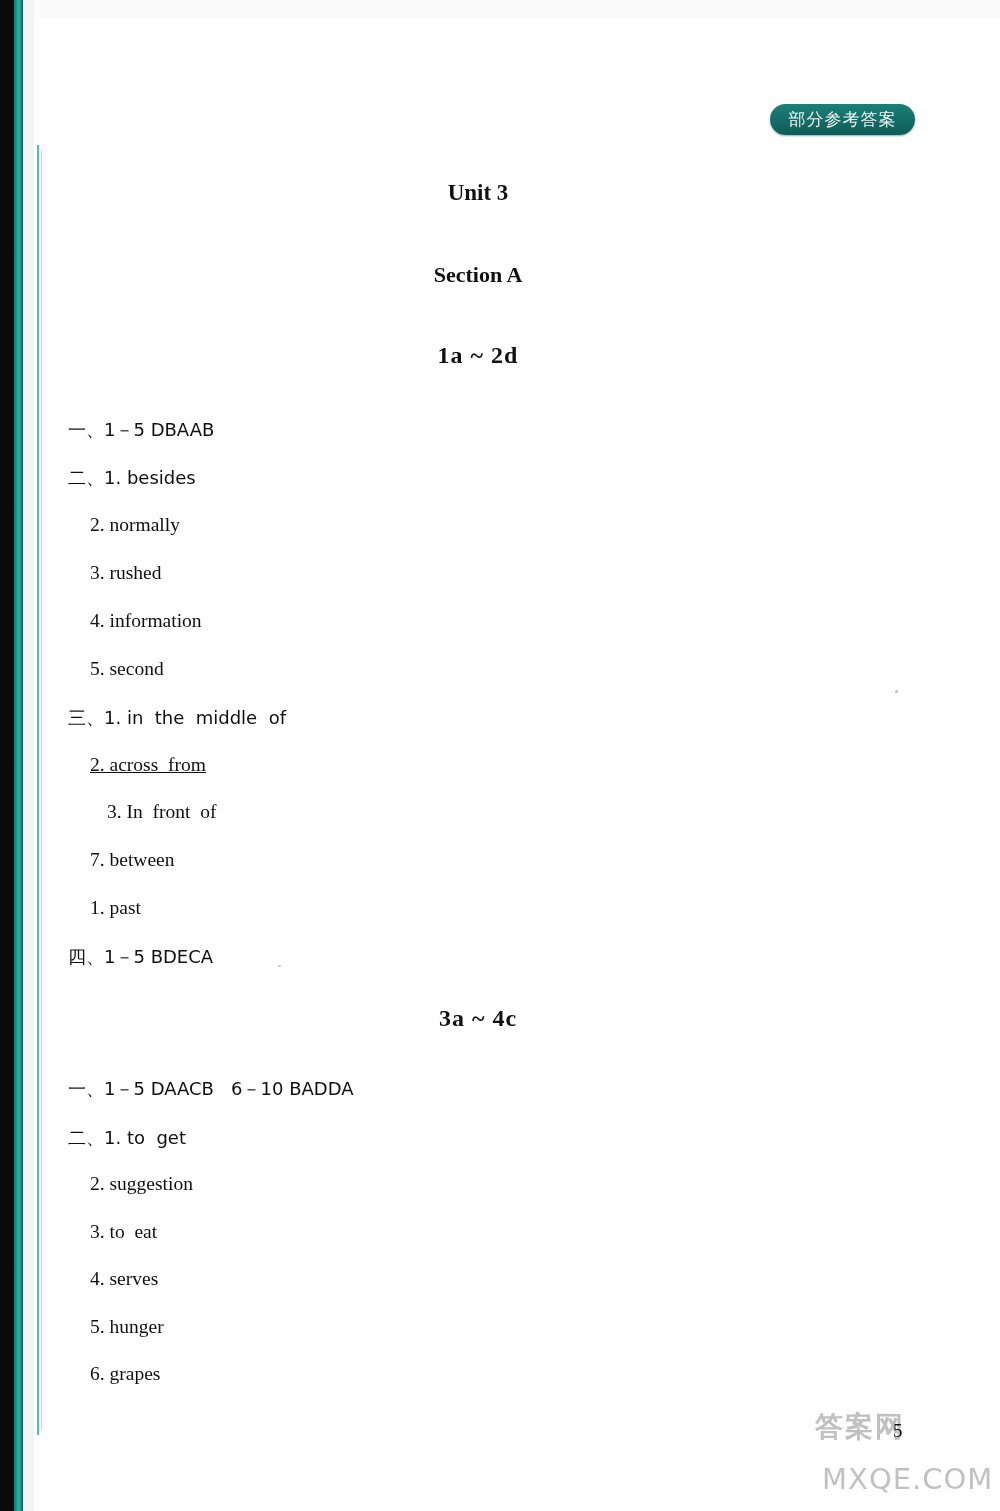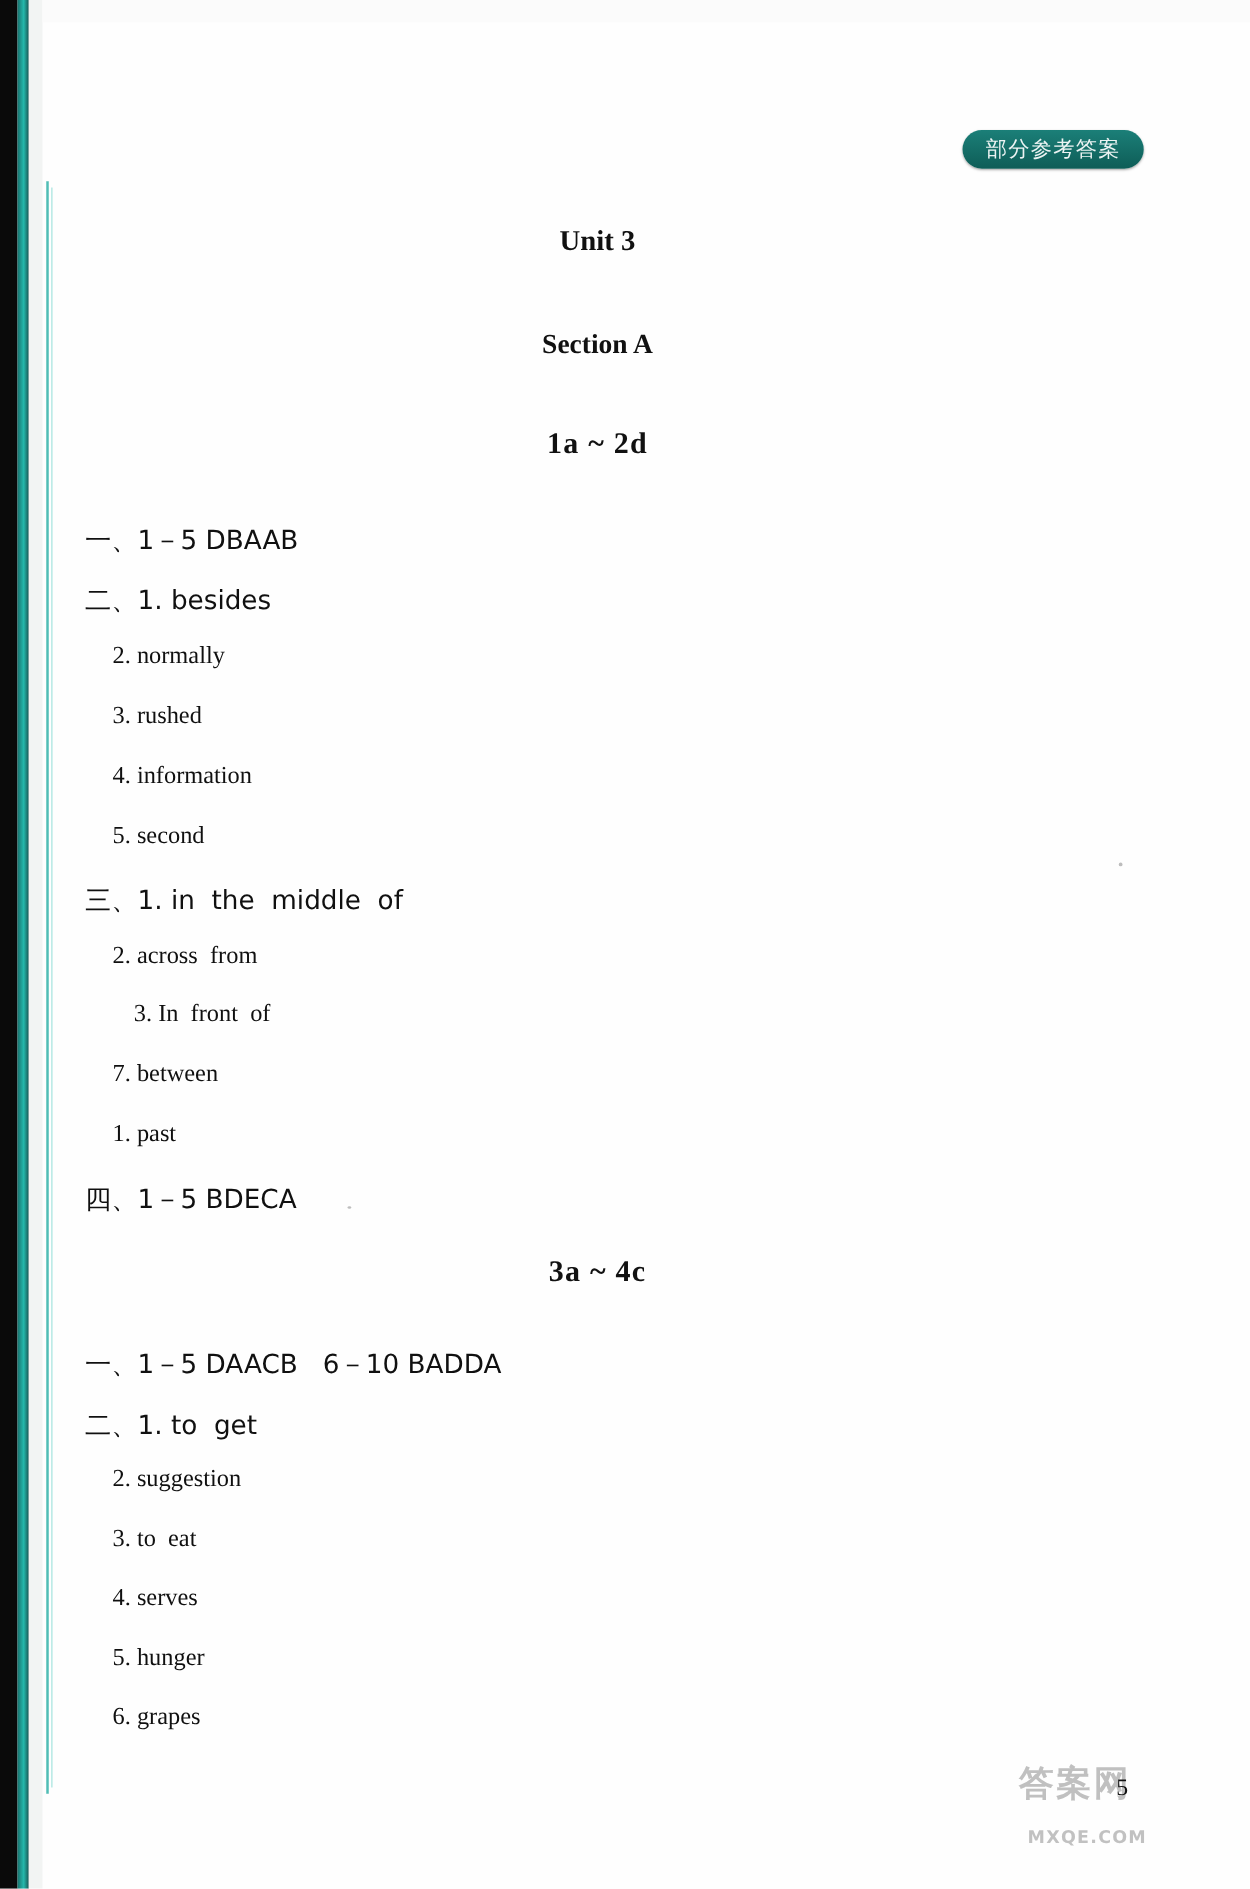--- a/index.html
+++ b/index.html
@@ -70,39 +70,39 @@
   
   .ans{
     position:absolute;
     font-family:"Liberation Serif", serif;
     font-size:19.5px;
     color:#101010;
     white-space:pre;
   }
   .cn{
     font-family:"DejaVu Sans", sans-serif;
-    font-size:21px;
+    font-size:18px;
   }
 
   
   .page-number{
     position:absolute;left:893px;top:1420px;
     font-family:"Liberation Serif", serif;
     font-size:19px;color:#111;
   }
   .wm-cn{
     position:absolute;left:815px;top:1408px;
     font-family:"DejaVu Sans", sans-serif;
     font-size:28px;font-weight:700;
     color:#8e8e8e;opacity:.55;letter-spacing:2px;
   }
   .wm-en{
     position:absolute;left:822px;top:1462px;
     font-family:"DejaVu Sans", sans-serif;
-    font-size:14px;font-weight:700;
+    font-size:29px;font-weight:400;
     color:#9a9a9a;opacity:.6;letter-spacing:1px;
   }
   .speck{position:absolute;background:#bdbdbd;border-radius:50%;}
 </style>
 </head>
 <body>
 
 <div class="page">
 
   <div class="edge-black"></div>
@@ -121,21 +121,21 @@
   <div class="h-unit" id="sub1">1a ~ 2d</div>
   <div class="h-unit" id="sub2">3a ~ 4c</div>
 
   <div class="ans cn" style="left:68px;top:418px;">一、1－5 DBAAB</div>
   <div class="ans cn" style="left:68px;top:466px;">二、1. besides</div>
   <div class="ans" style="left:90px;top:514px;">2. normally</div>
   <div class="ans" style="left:90px;top:562px;">3. rushed</div>
   <div class="ans" style="left:90px;top:610px;">4. information</div>
   <div class="ans" style="left:90px;top:658px;">5. second</div>
   <div class="ans cn" style="left:68px;top:706px;">三、1. in  the  middle  of</div>
-  <div class="ans" style="left:90px;top:754px;">2. across  from</div>
+  <div class="ans" style="left:90px;top:754px;text-decoration:underline;">2. across  from</div>
   <div class="ans" style="left:90px;top:801px;margin-left:17px;">3. In  front  of</div>
   <div class="ans" style="left:90px;top:849px;">7. between</div>
   <div class="ans" style="left:90px;top:897px;">1. past</div>
   <div class="ans cn" style="left:68px;top:945px;">四、1－5 BDECA</div>
 
   <div class="ans cn" style="left:68px;top:1077px;">一、1－5 DAACB   6－10 BADDA</div>
   <div class="ans cn" style="left:68px;top:1126px;">二、1. to  get</div>
   <div class="ans" style="left:90px;top:1173px;">2. suggestion</div>
   <div class="ans" style="left:90px;top:1221px;">3. to  eat</div>
   <div class="ans" style="left:90px;top:1268px;">4. serves</div>

